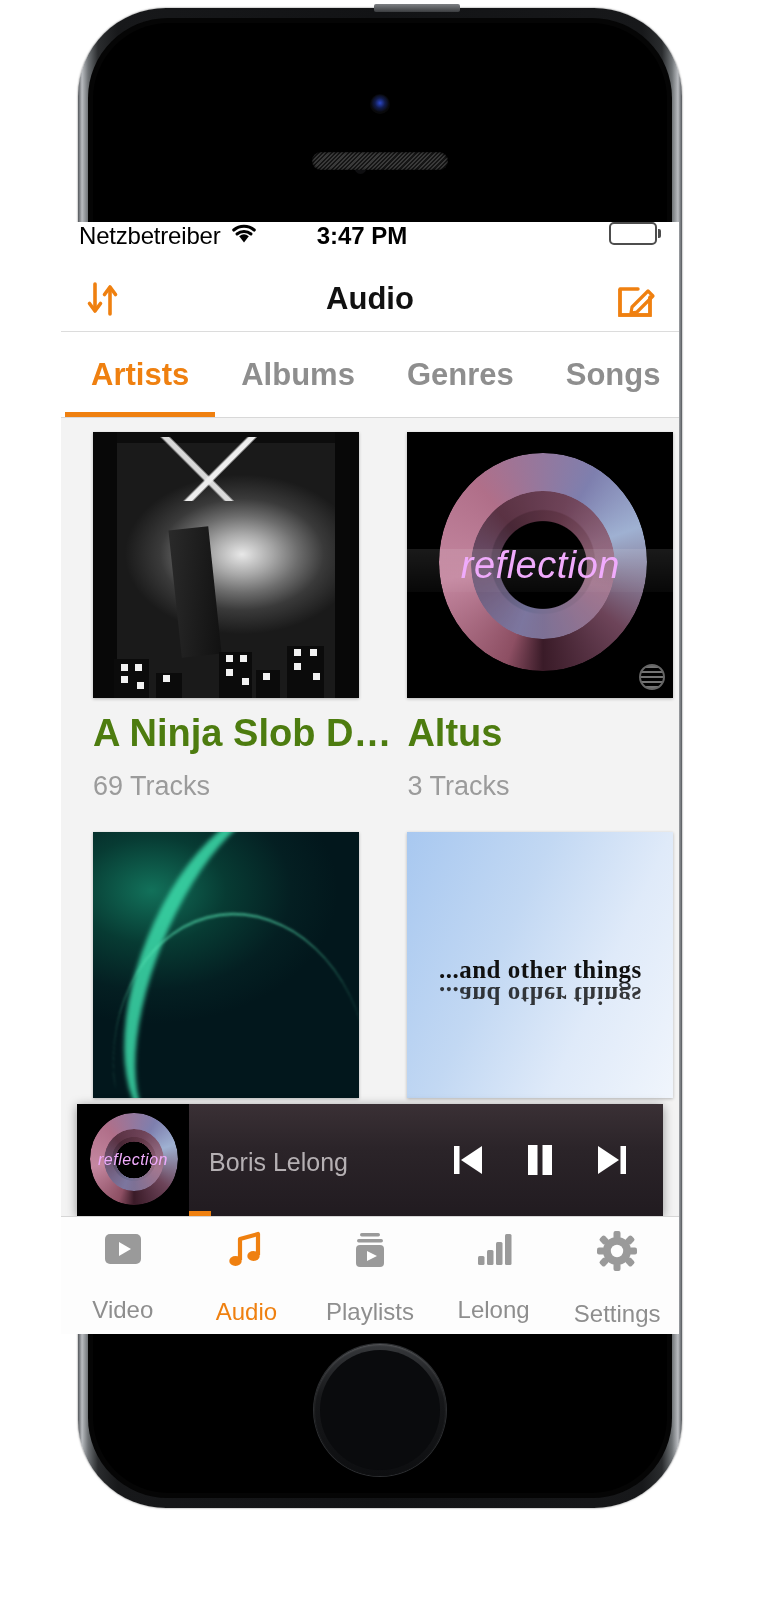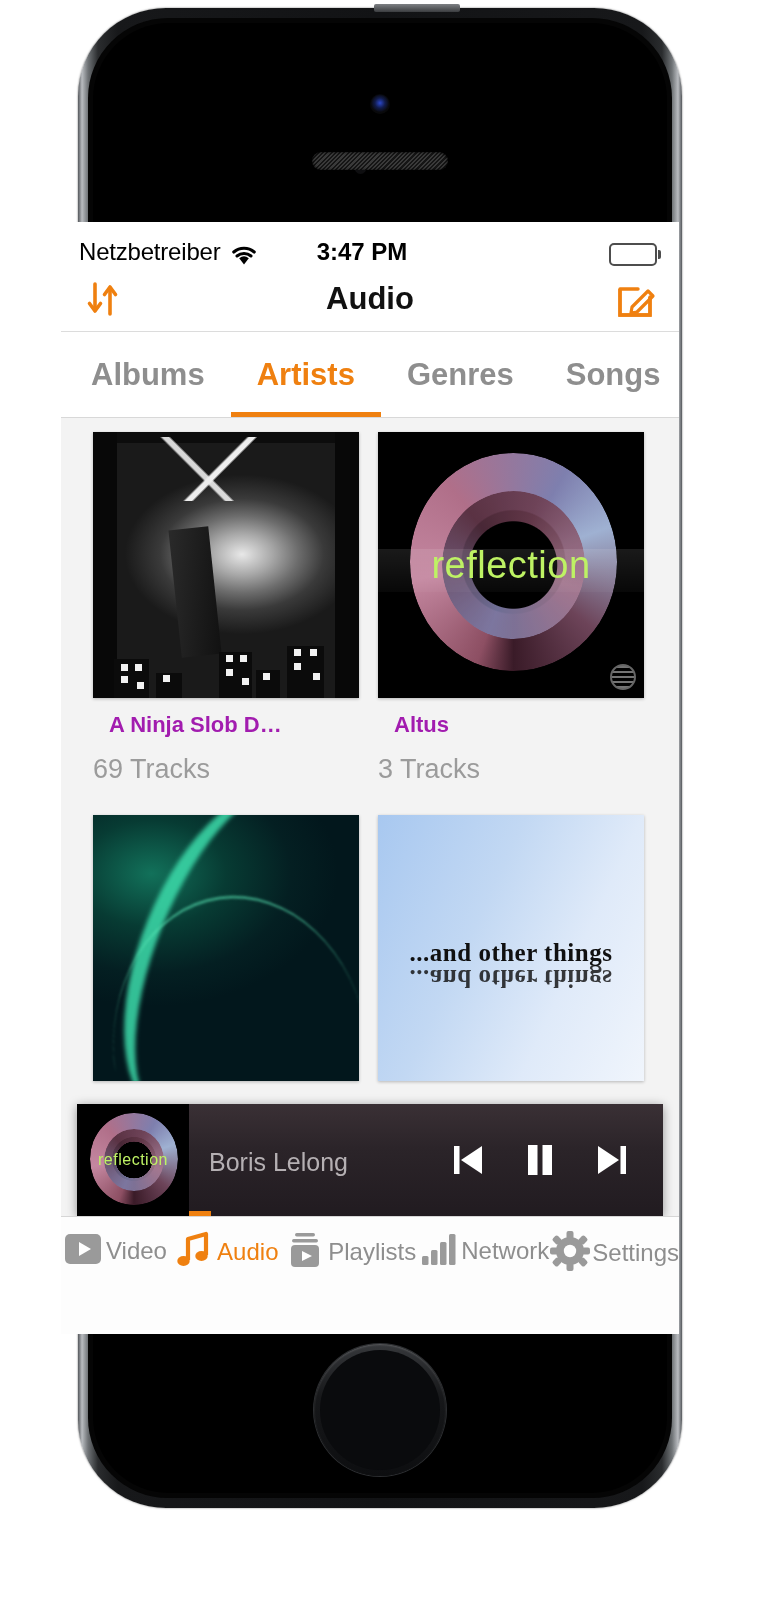--- a/index.html
+++ b/index.html
@@ -88,21 +88,21 @@
   .screen {
     position: absolute;
     left: 61px; top: 222px;
     width: 618px; height: 1112px;
     background: #ffffff;
     overflow: hidden;
   }
 
   
   .statusbar {
-    height: 44px; display: flex; align-items: flex-end;
+    height: 44px; display: flex; align-items: flex-start;
     padding: 0 18px; background: #fff;
     position: relative;
   }
   .carrier { font-size: 24px; color: #000; letter-spacing: -.2px; }
   .wifi-icon { margin-left: 9px; display: inline-flex; align-items: center; }
   .clock {
     position: absolute; left: 0; right: 16px; text-align: center;
     font-size: 24px; font-weight: bold; color: #000; pointer-events: none;
   }
   .battery {
@@ -156,22 +156,22 @@
     display: grid; grid-template-columns: 1fr 1fr;
     gap: 0px 0px; padding: 6px 24px 0 24px;
   }
   .cell { padding: 8px 8px 22px 8px; }
   .art {
     width: 266px; height: 266px; background: #111; overflow: hidden;
     box-shadow: 0 1px 3px rgba(0,0,0,.25);
     position: relative;
   }
   .cell-title {
-    font-size: 22px; font-weight: bold; color: #a21caf; margin-top: 14px;
-    white-space: nowrap; overflow: hidden; text-overflow: ellipsis; margin-left: 16px;
+    font-size: 38px; font-weight: bold; color: #4d7c0f; margin-top: 14px;
+    white-space: nowrap; overflow: hidden; text-overflow: ellipsis;
   }
   .cell-sub { font-size: 27px; color: #9b9b9b; margin-top: 16px; }
 
   
   .art-ninja {
     background:
       radial-gradient(ellipse 44% 30% at 56% 46%, #e8e8e8 0%, #a8a8a8 26%, #6d6d6d 48%, #3a3a3a 70%, #1a1a1a 100%),
       #121212;
     position: relative;
   }
@@ -213,22 +213,22 @@
     background: conic-gradient(from 20deg, #6c3d50 0deg, #a87a92 90deg, #7b7ba6 180deg, #512c3c 300deg, #6c3d50 360deg);
     -webkit-mask: radial-gradient(circle at 50% 50%, transparent 0 42%, #000 43% 100%);
             mask: radial-gradient(circle at 50% 50%, transparent 0 42%, #000 43% 100%);
     opacity:.9;
   }
   .refl-band {
     position:absolute; left:0; right:0; top:44%; height:16%;
     background: linear-gradient(180deg, rgba(255,255,255,.10), rgba(255,255,255,.03));
   }
   .refl-text {
-    position: relative; z-index: 3; color: #bef264; font-size: 38px;
-    letter-spacing: .5px; font-family: "Liberation Sans", sans-serif;
+    position: relative; z-index: 3; color: #f0abfc; font-size: 38px;
+    letter-spacing: .5px; font-family: "Liberation Sans", sans-serif; font-style: italic;
   }
   .refl-logo {
     position:absolute; right:8px; bottom:8px; width:26px; height:26px; z-index:4;
     border-radius:50%; border:2px solid #777;
     background: repeating-linear-gradient(0deg,#888 0 2px, transparent 2px 5px);
     opacity:.85;
   }
   .art-green {
     background:
       radial-gradient(ellipse 70% 50% at 22% 22%, #12715a 0%, #073b33 40%, #041f22 75%, #02171c 100%),
@@ -290,22 +290,22 @@
     position:absolute; left:112px; bottom:0; height:5px; width: 22px; background:#ef8010;
   }
 
   
   .tabbar {
     position: absolute; left: 0; right: 0; bottom: 0; height: 118px;
     background: #fdfdfd; border-top: 1px solid #d6d6d6;
     display: flex; align-items: flex-start; padding-top: 14px;
   }
   .tabitem {
-    flex: 1 1 0; display: flex; align-items: center;
-    gap: 1px; cursor: pointer; text-align: center;
+    flex: 1 1 0; display: flex; flex-direction: column; align-items: center;
+    gap: 25px; cursor: pointer; text-align: center;
   }
   .tabitem-label { font-size: 24px; color: #8e8e8e; }
   .tabitem.active .tabitem-label { color: #ef8010; }
 </style>
 </head>
 <body>
 
 <div class="stage">
   <div class="phone">
     <div class="btn-side btn-pwr"></div>
@@ -354,25 +354,25 @@
       <span class="nav-btn">
         <svg width="42" height="42" viewBox="0 0 42 42">
           <path d="M5 11 h18 M5 11 v26 h30 V19" fill="none" stroke="#ef8010" stroke-width="3.4" stroke-linecap="round"></path>
           <path d="M5 11 v26 h30 V19" fill="none" stroke="#ef8010" stroke-width="3.4"></path>
           <path d="M17 29 l16-16 5 5 -16 16 -6 1 z" fill="none" stroke="#ef8010" stroke-width="3.2" stroke-linejoin="round"></path>
         </svg>
       </span>
     </div>
 
     <div class="tabs">
+      <div class="tab active">
+          <span>Artists</span>
+        </div>
       <div class="tab">
           <span>Albums</span>
-        </div>
-      <div class="tab active">
-          <span>Artists</span>
         </div>
       <div class="tab">
           <span>Genres</span>
         </div>
       <div class="tab">
           <span>Songs</span>
         </div>
     </div>
 
     <div class="content">
@@ -508,21 +508,21 @@
       </div>
       <div class="tabitem">
         <span>
           <svg width="44" height="36" viewBox="0 0 44 36">
             <rect x="6" y="25" width="6.5" height="9" rx="1.5" fill="#9a9a9a"></rect>
             <rect x="15" y="19" width="6.5" height="15" rx="1.5" fill="#9a9a9a"></rect>
             <rect x="24" y="11" width="6.5" height="23" rx="1.5" fill="#9a9a9a"></rect>
             <rect x="33" y="3" width="6.5" height="31" rx="1.5" fill="#9a9a9a"></rect>
           </svg>
         </span>
-        <span class="tabitem-label">Network</span>
+        <span class="tabitem-label">Lelong</span>
       </div>
       <div class="tabitem">
         <span>
           <svg width="42" height="40" viewBox="0 0 42 40">
             <g fill="#9a9a9a">
               <circle cx="21" cy="20" r="14"></circle>
               <rect x="17.5" y="0" width="7" height="8" rx="2"></rect>
               <rect x="17.5" y="32" width="7" height="8" rx="2"></rect>
               <rect x="1" y="16.5" width="8" height="7" rx="2"></rect>
               <rect x="33" y="16.5" width="8" height="7" rx="2"></rect>

